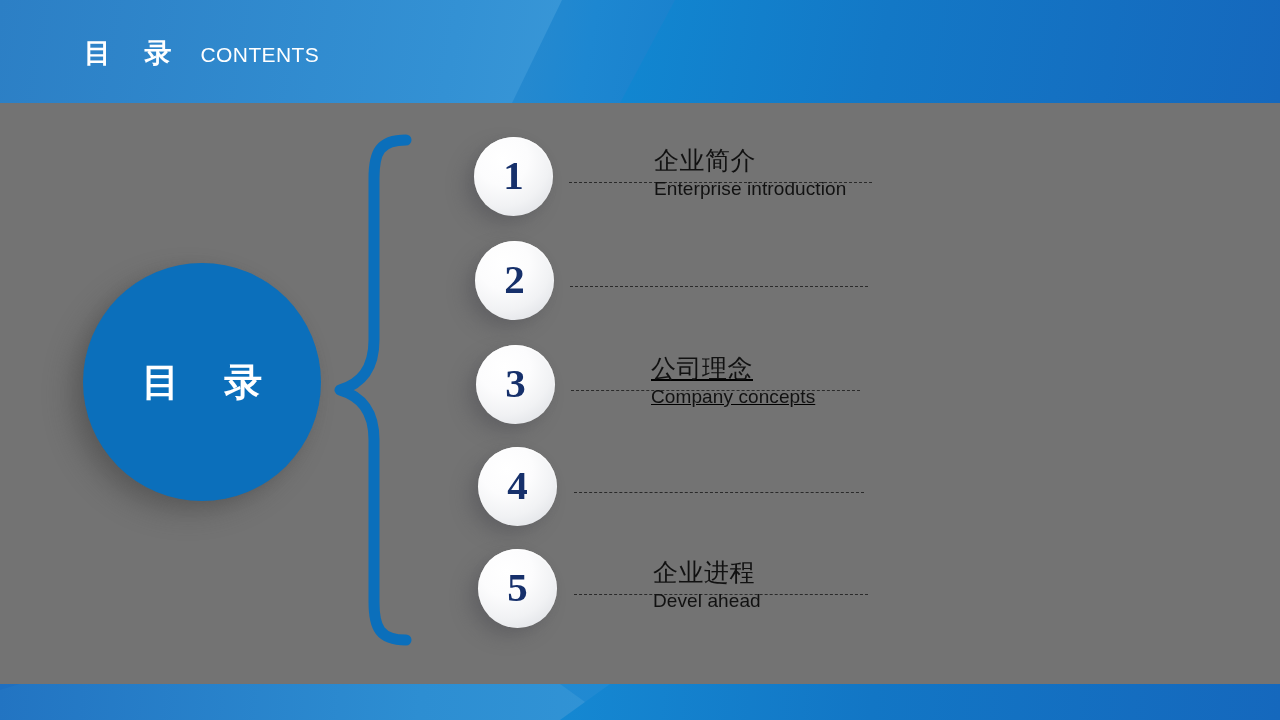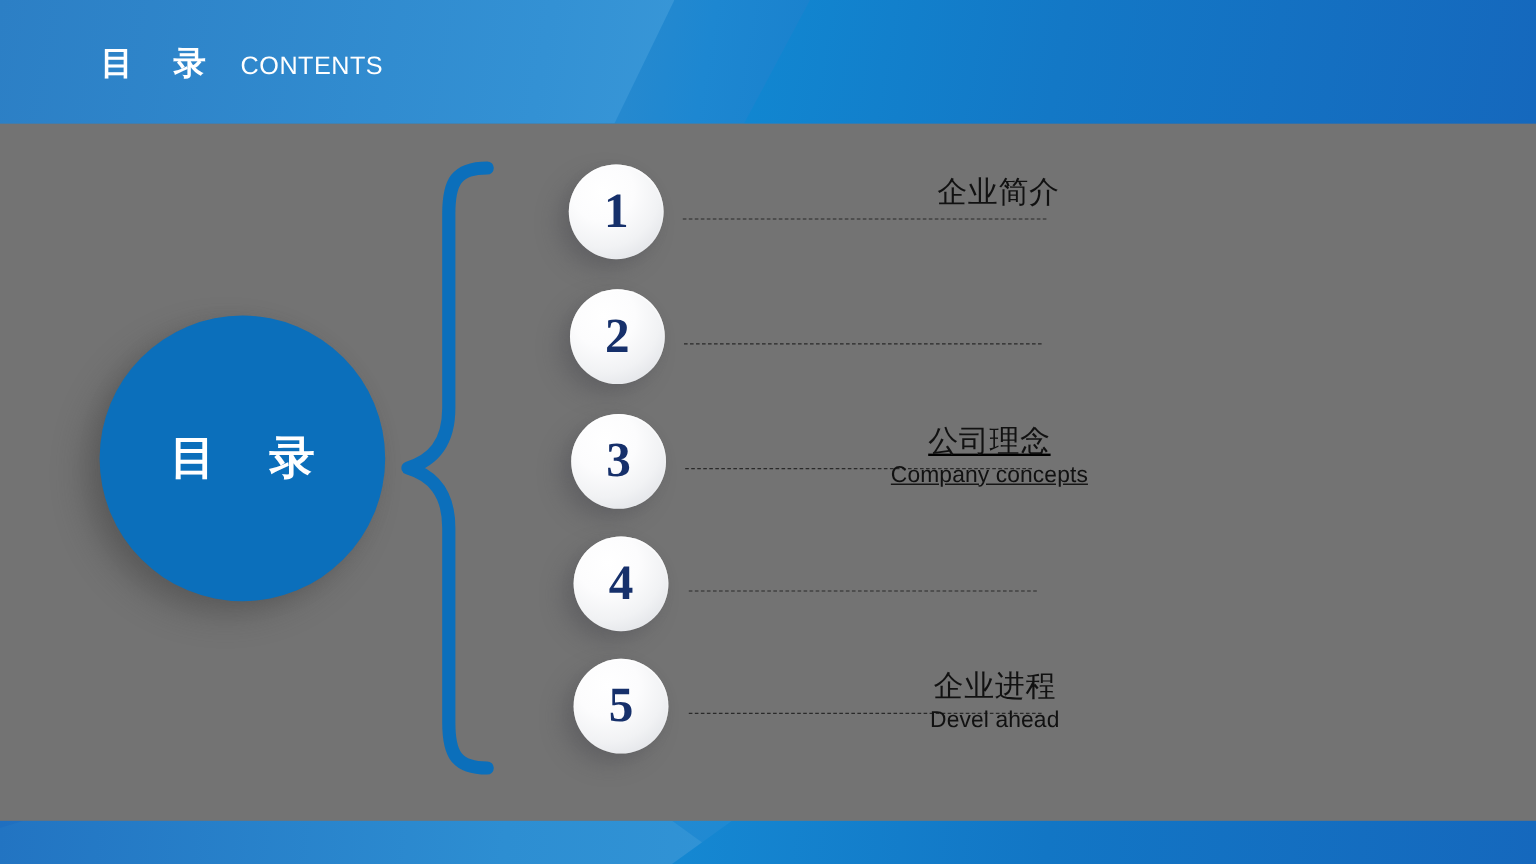--- a/index.html
+++ b/index.html
@@ -177,21 +177,21 @@
   }
   .dash-line {
     position: absolute;
     height: 0;
     border-top: 1.4px dashed #2a2a2a;
     top: 45px;
   }
   .label-block {
     position: absolute;
     top: 8px;
-    text-align: center;
+    text-align: left;
     white-space: nowrap;
   }
   .label-cn {
     font-size: 25px;
     color: #111111;
     line-height: 1.26;
     letter-spacing: 0.5px;
   }
   .label-en {
     font-size: 19px;
@@ -232,20 +232,21 @@
 
   <div class="items">
 
     <div class="item" style="left:474px; top:137px; width:740px;">
       <div class="num-circle">
         <span class="num">1</span>
       </div>
       <div class="dash-line" style="left:95px; width:303px;"></div>
       <div class="label-block" style="left:180px; width:356px;">
         <div class="label-cn">企业简介</div>
+        <div class="label-en">Enterprise introduction</div>
       </div>
     </div>
 
     <div class="item" style="left:475px; top:241px; width:740px;">
       <div class="num-circle">
         <span class="num">2</span>
       </div>
       <div class="dash-line" style="left:95px; width:298px;"></div>
     </div>
 

